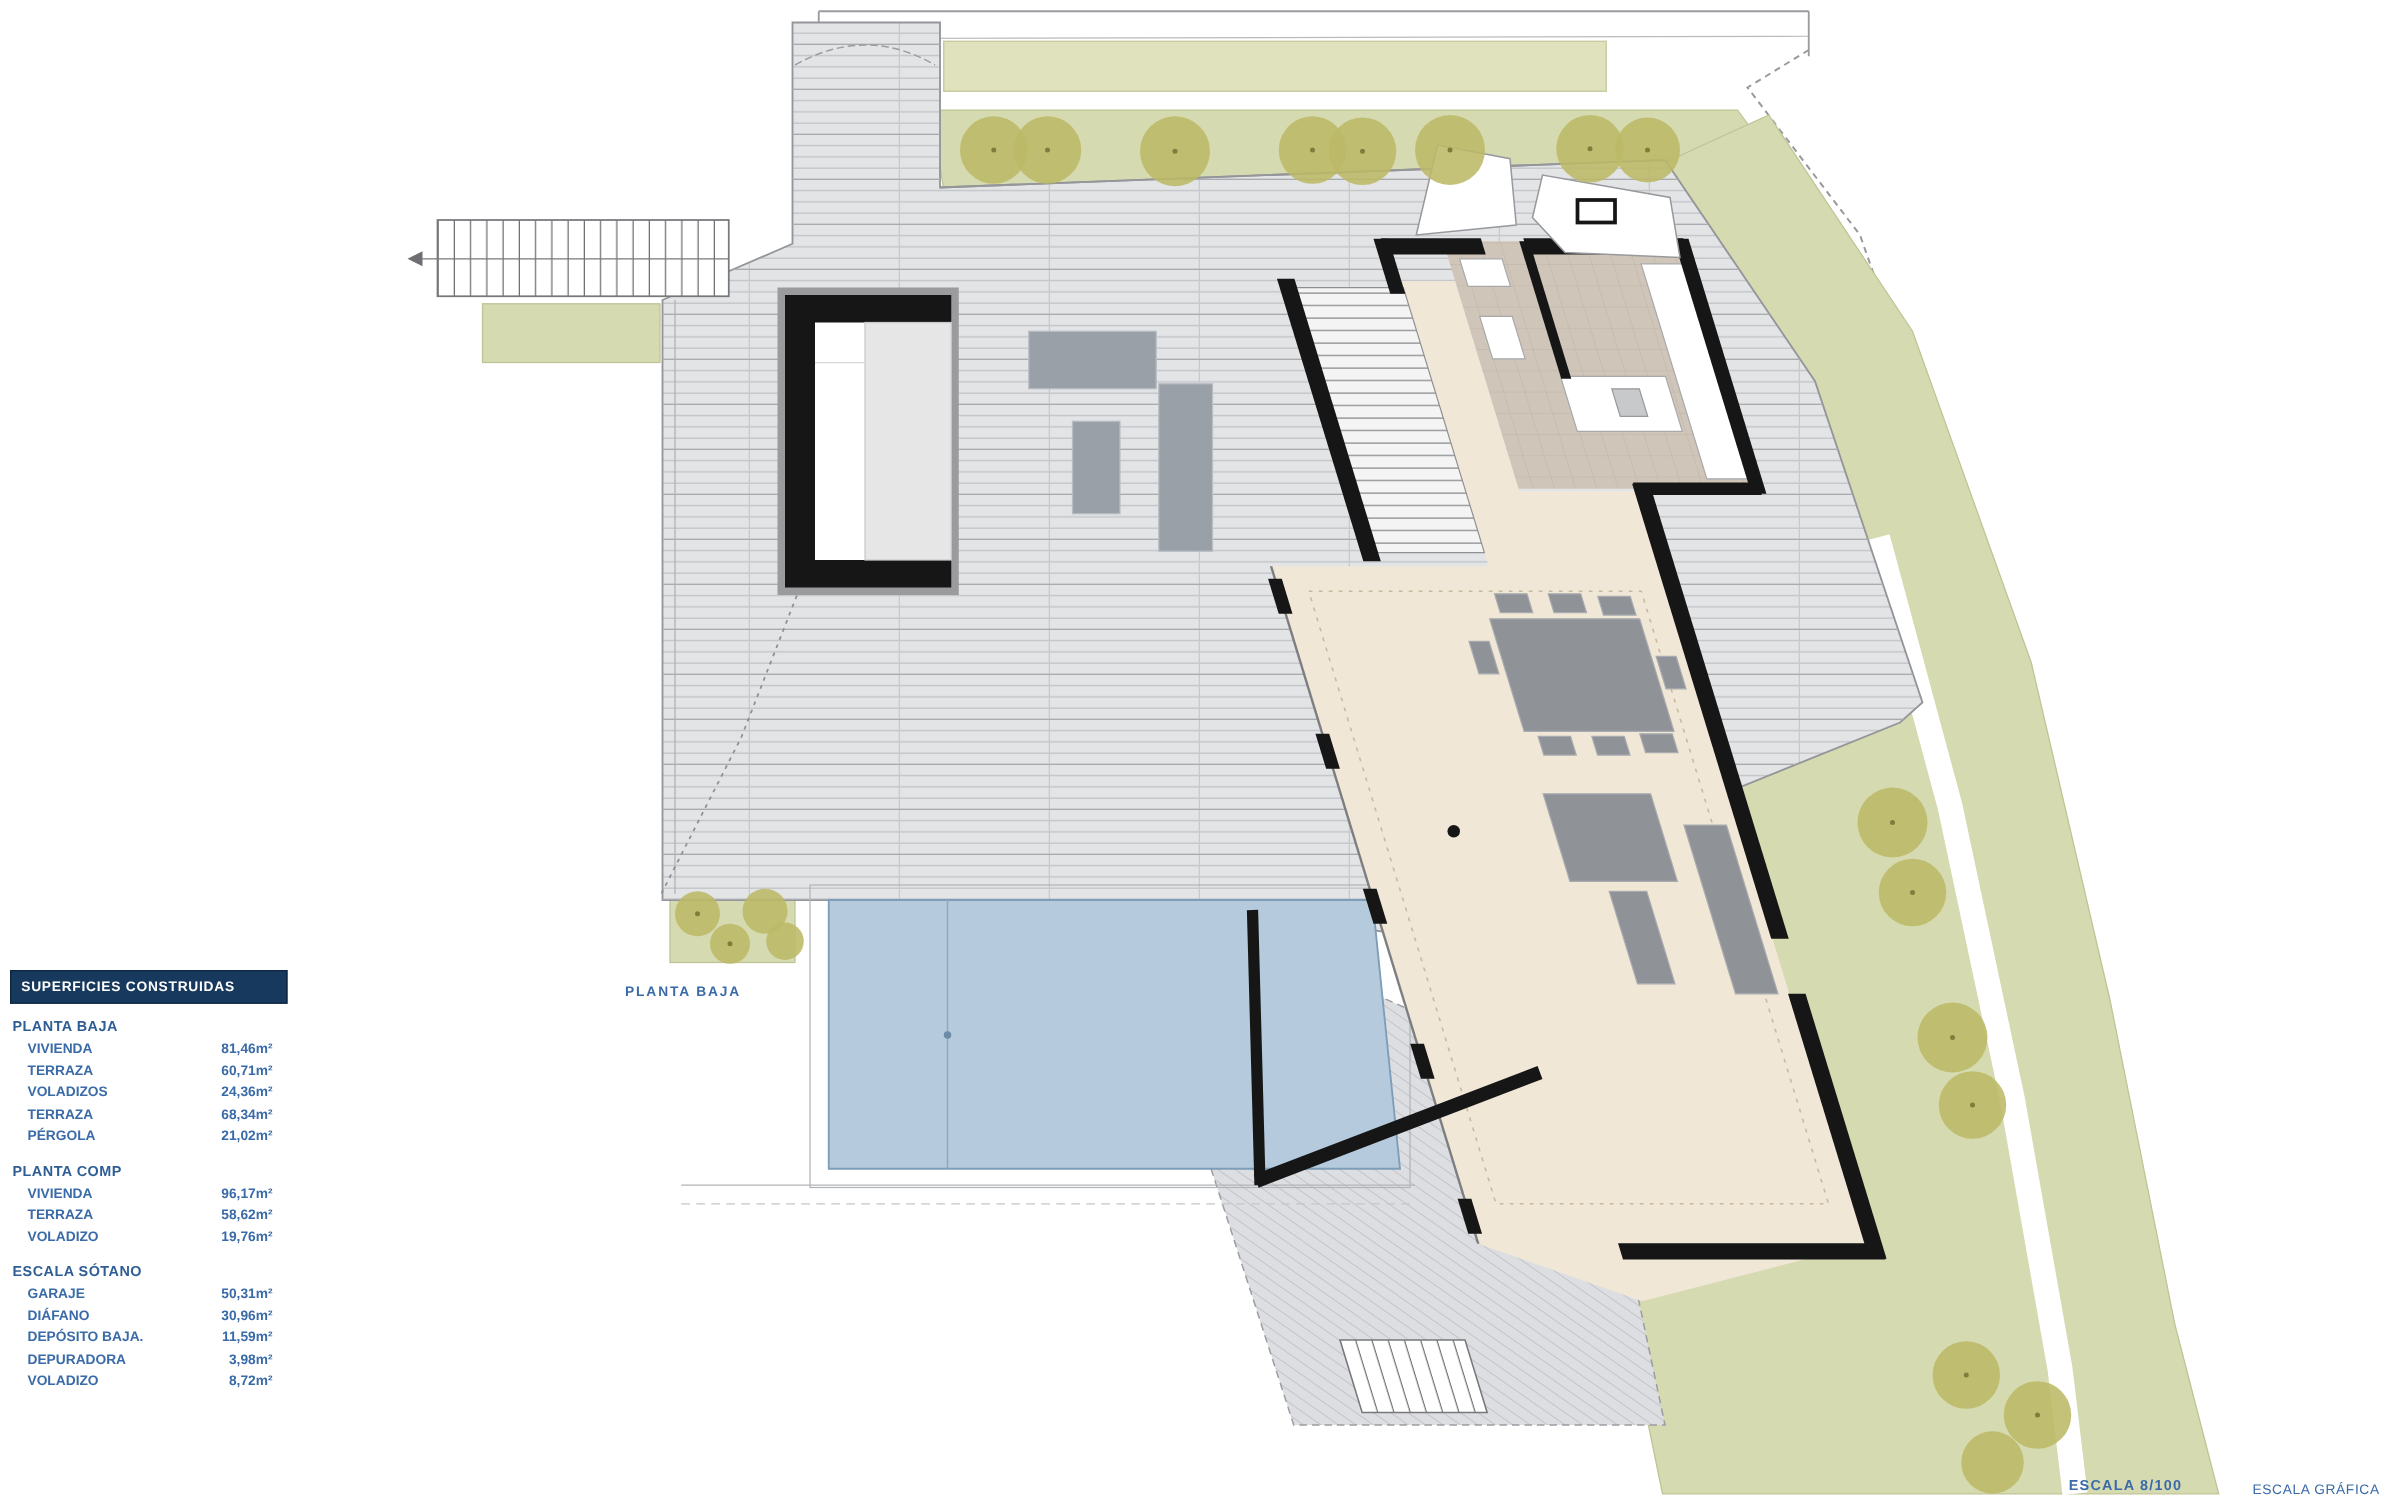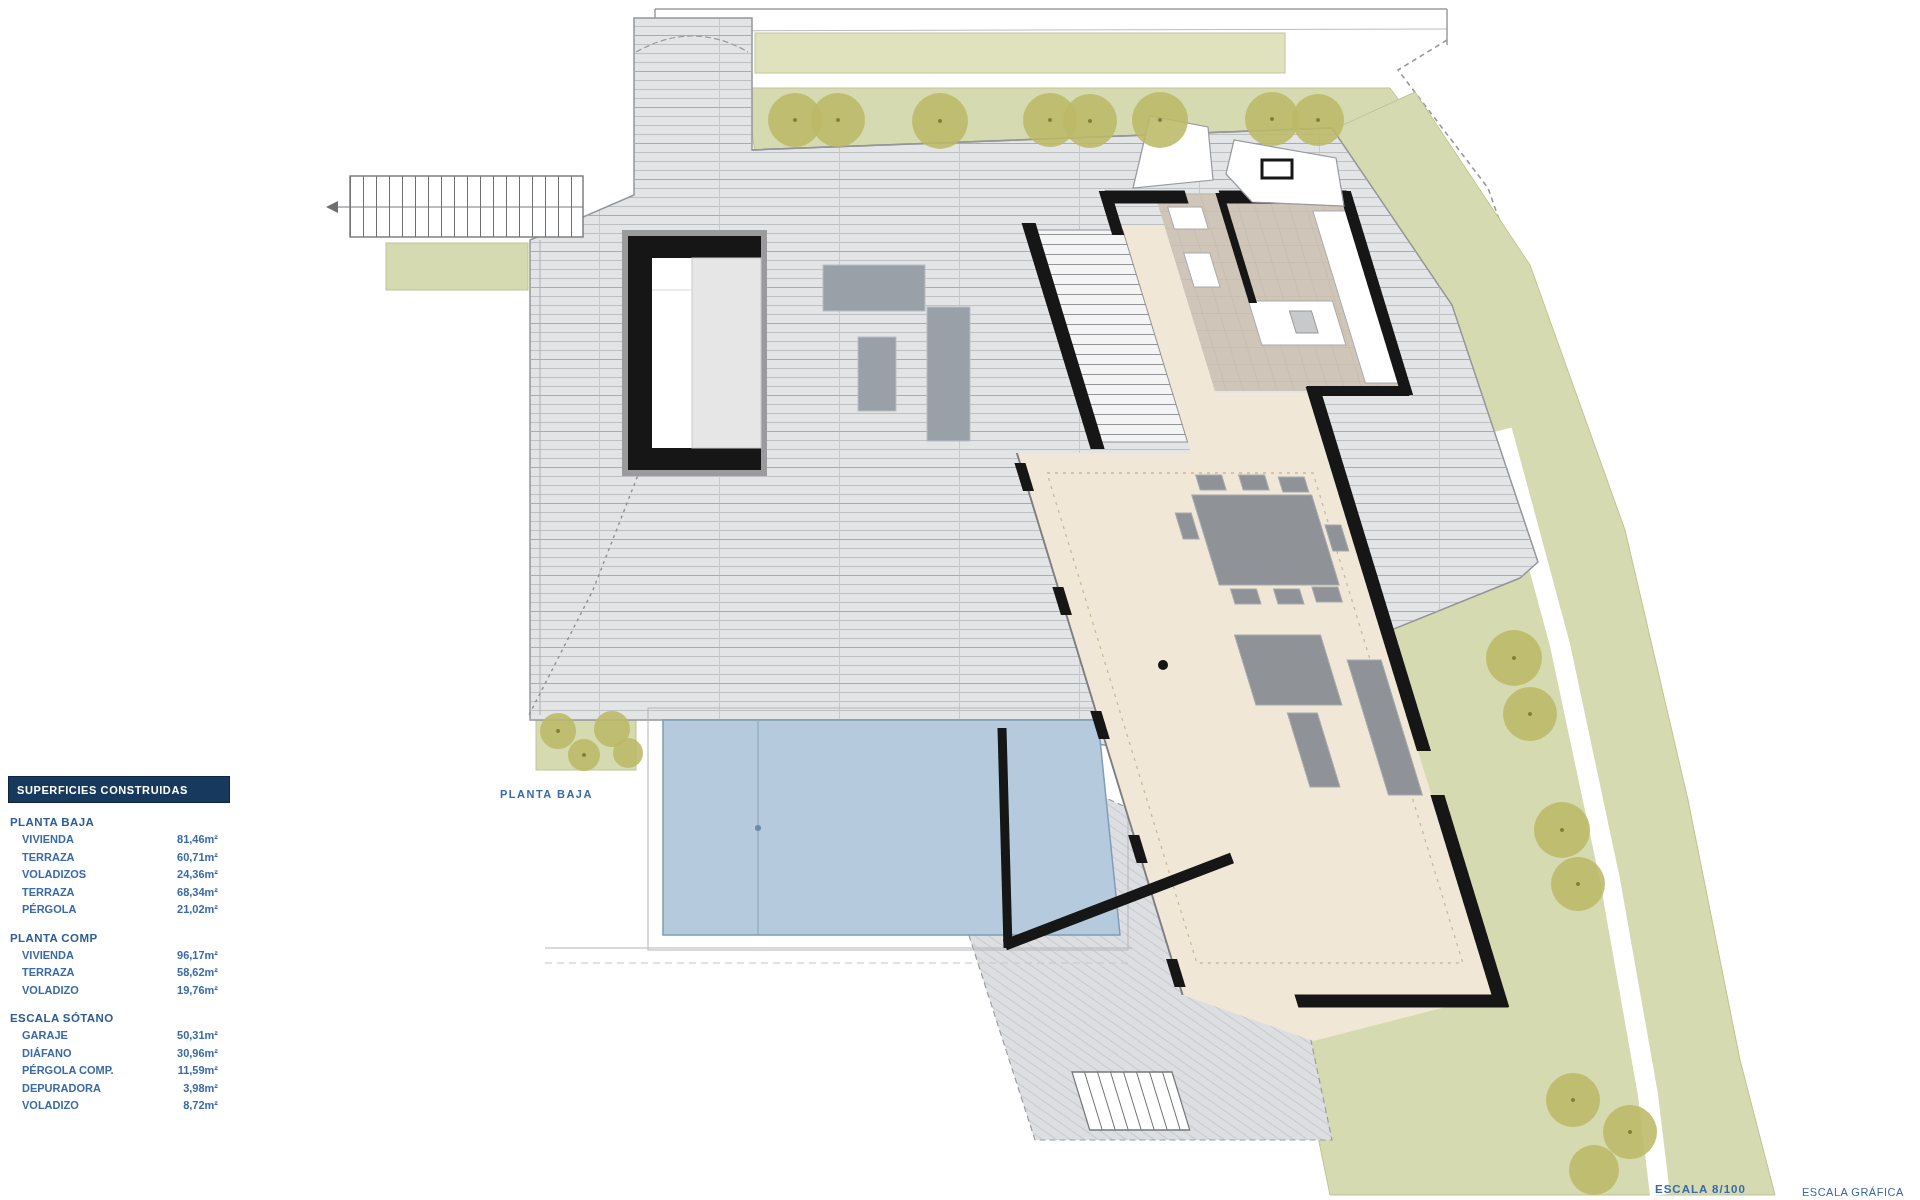--- a/index.html
+++ b/index.html
@@ -311,21 +311,21 @@
     <div class="legend-title">ESCALA SÓTANO</div>
     <div class="legend-row">
       <span>GARAJE</span>
       <span class="val">50,31m²</span>
     </div>
     <div class="legend-row">
       <span>DIÁFANO</span>
       <span class="val">30,96m²</span>
     </div>
     <div class="legend-row">
-      <span>PÉRGOLA COMP.</span>
+      <span>DEPÓSITO BAJA.</span>
       <span class="val">11,59m²</span>
     </div>
     <div class="legend-row">
       <span>DEPURADORA</span>
       <span class="val">3,98m²</span>
     </div>
     <div class="legend-row">
       <span>VOLADIZO</span>
       <span class="val">8,72m²</span>
     </div>

